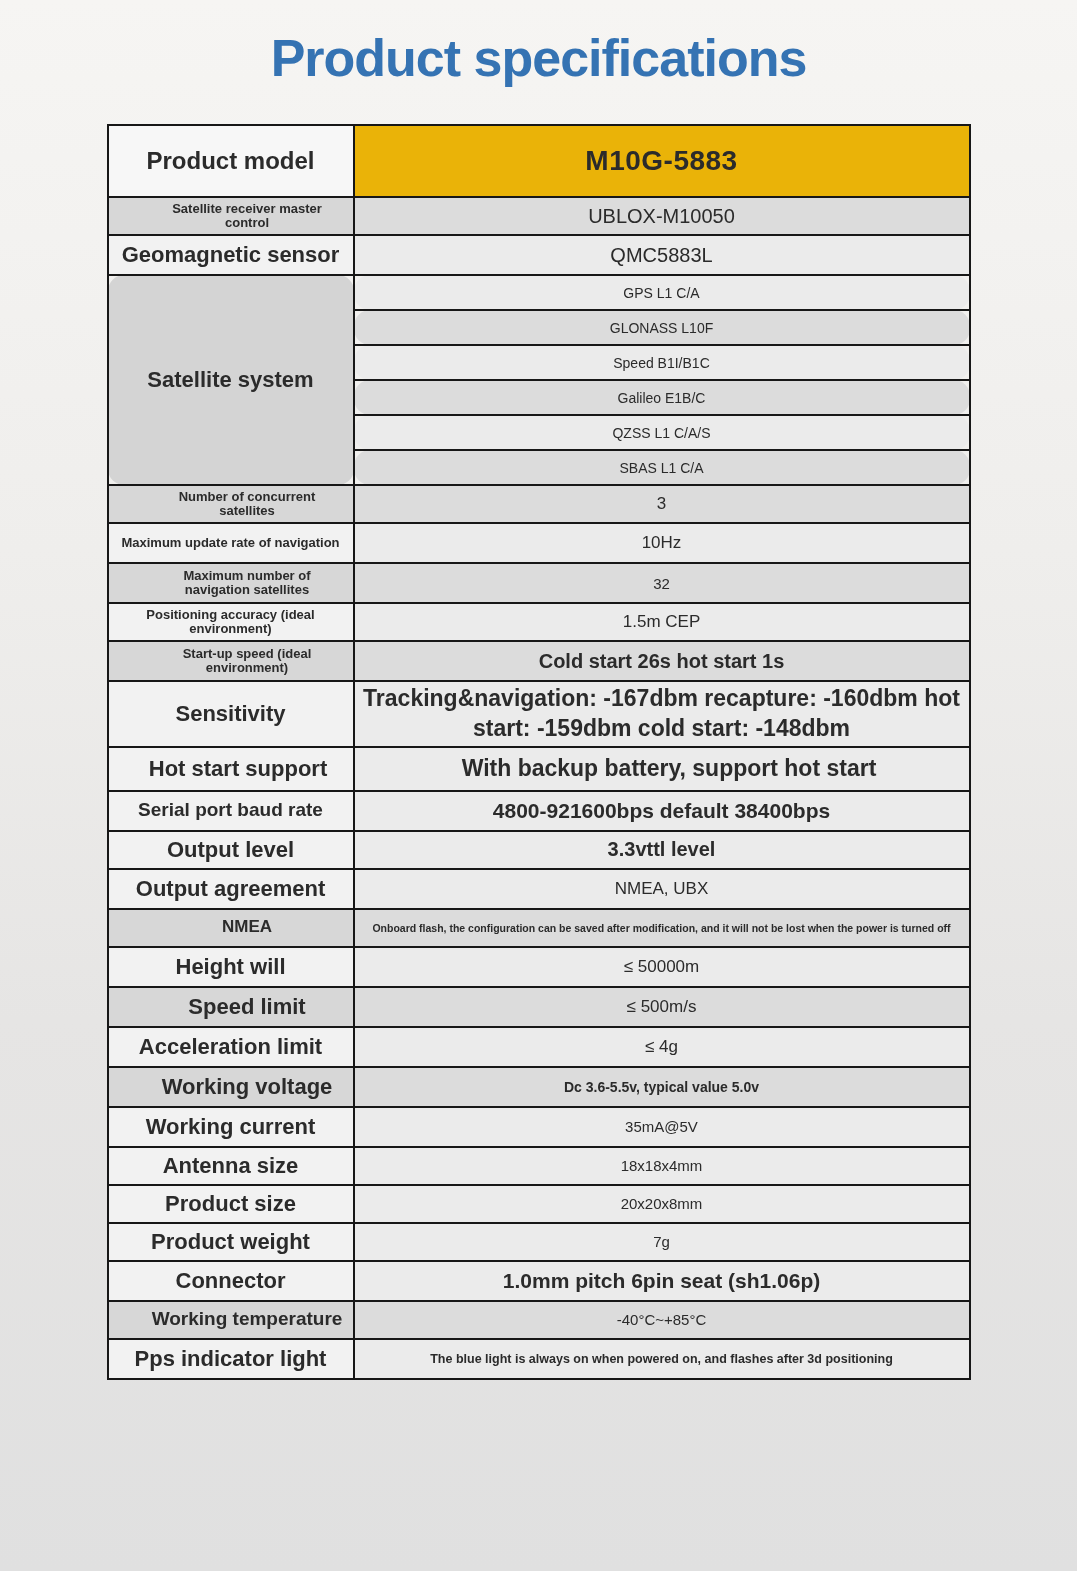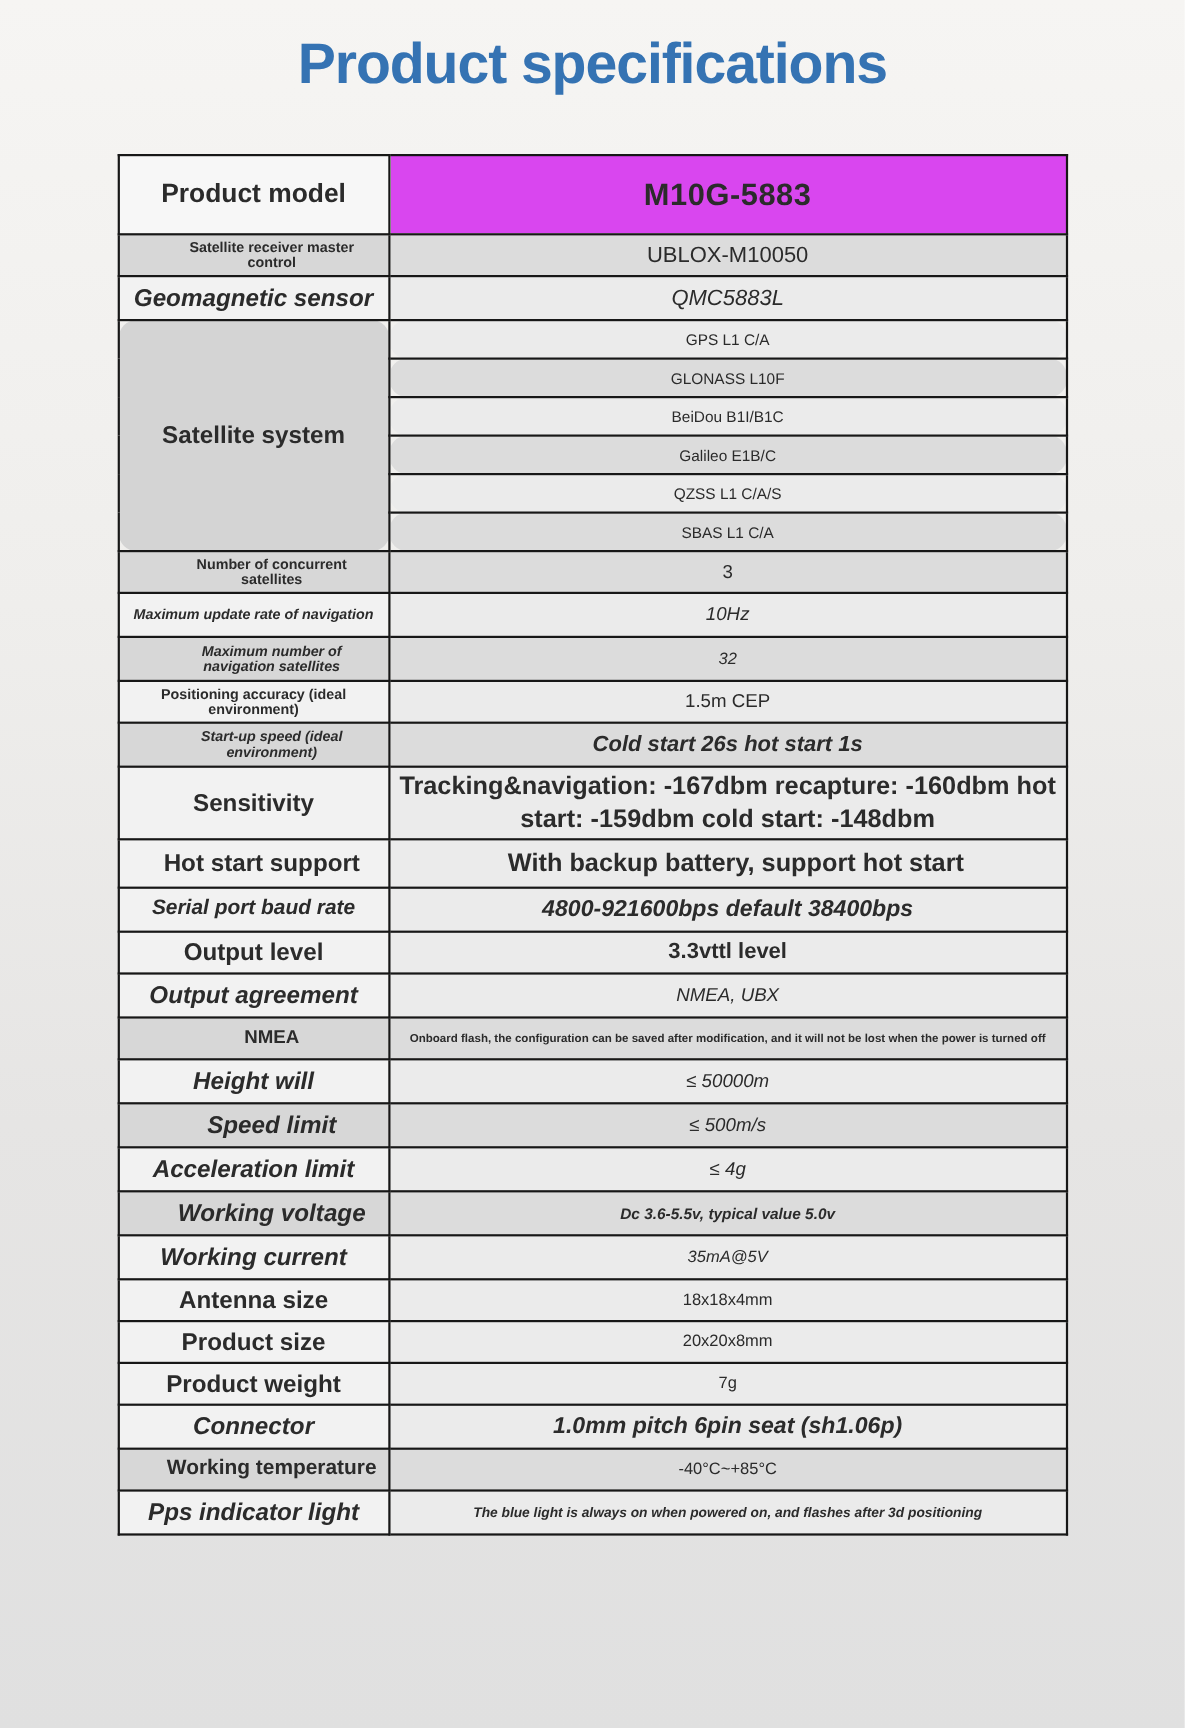--- a/index.html
+++ b/index.html
@@ -14,21 +14,21 @@
     color:#3573b3;
     font-size:52px;
     font-weight:bold;
     margin:0;
     padding-top:28px;
     padding-bottom:36px;
     letter-spacing:-1px;
   }
   table.spec{
     border-collapse:collapse;
-    margin:16px auto;
+    margin:0 auto;
     width:862px;
     table-layout:fixed;
   }
   table.spec td{
     border:2px solid #171717;
     padding:2px 8px;
     text-align:center;
     color:#2b2b2b;
     overflow:hidden;
   }
@@ -47,42 +47,42 @@
   .lbl-flash{font-size:17px;font-weight:normal;color:#4d4d4d;}
   
   tr.l td{background:#ebebeb;}
   tr.d td{background:#dcdcdc;}
   tr.l td.lbl{background:#f2f2f2;}
   tr.d td.lbl{background:#d7d7d7;padding-left:41px;}
   td.sat-lbl{background:#d4d4d4 !important;vertical-align:middle;}
   
   tr.model-row td.lbl{background:#f7f7f7;font-size:24px;}
   td.model-val{
-    background:#d946ef;
+    background:#eab308;
     color:#141e38;
     font-size:28px;
     font-weight:bold;
     letter-spacing:0.5px;
   }
   
   .v-reg-lg{font-size:20px;color:#323232;}
   .v-reg{font-size:17px;color:#343434;}
   .v-reg-sm{font-size:15px;color:#3a3a3a;}
   .v-sat{font-size:14px;color:#3c3c3c;}
   .v-bold{font-size:20px;font-weight:bold;color:#131313;}
   .v-bold-lg{font-size:21px;font-weight:bold;color:#131313;}
   .v-bold-md{font-size:23px;font-weight:bold;color:#131313;line-height:1.3;}
   .v-bold-sm{font-size:14px;font-weight:bold;color:#131313;}
   .v-tiny{font-size:10.5px;font-weight:bold;color:#1a1a1a;white-space:nowrap;}
   .v-tiny2{font-size:12.5px;font-weight:bold;color:#1a1a1a;white-space:nowrap;}
   
   tr.h70 td{height:66px;}
   tr.h57 td{height:53px;}
   tr.h42 td{height:38px;padding-left:23px;}
-  tr.h38 td{height:34px;font-style:italic;}
+  tr.h38 td{height:34px;}
   tr.h36 td{height:32px;}
   tr.h33 td{height:29px;border-radius:16px;}
 </style>
 </head>
 <body>
 
 <h1 class="title">Product specifications</h1>
 
 <table class="spec">
   <colgroup>
@@ -107,21 +107,21 @@
   </tr>
 
   <tr class="l h33">
     <td class="lbl lbl-big sat-lbl" rowspan="6">Satellite system</td>
     <td class="v-sat">GPS L1 C/A</td>
   </tr>
   <tr class="d h33">
     <td class="v-sat">GLONASS L10F</td>
   </tr>
   <tr class="l h33">
-    <td class="v-sat">BeiDou B1I/B1C</td>
+    <td class="v-sat">Speed B1I/B1C</td>
   </tr>
   <tr class="d h33">
     <td class="v-sat">Galileo E1B/C</td>
   </tr>
   <tr class="l h33">
     <td class="v-sat">QZSS L1 C/A/S</td>
   </tr>
   <tr class="d h33">
     <td class="v-sat">SBAS L1 C/A</td>
   </tr>

